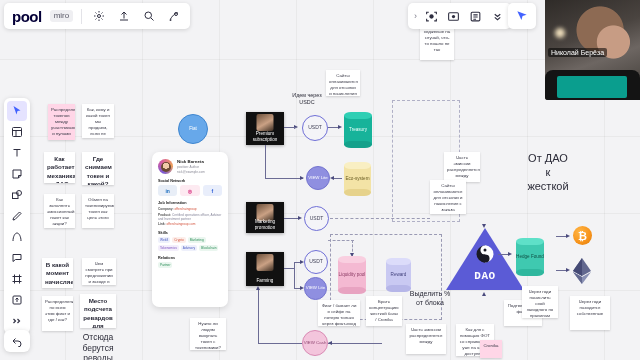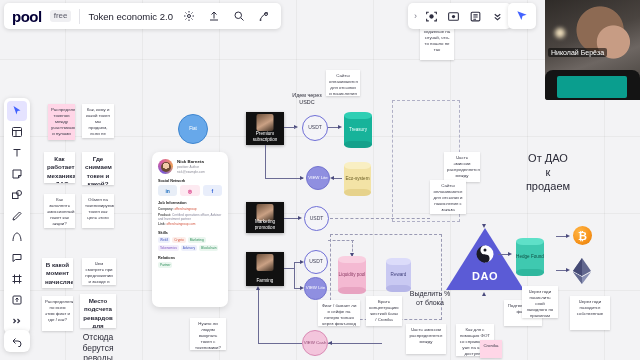--- a/index.html
+++ b/index.html
@@ -140,21 +140,21 @@
   .cyl .body { position:absolute; top:3.5px; left:0; right:0; bottom:3.5px; }
   .cyl .bot { position:absolute; bottom:0; left:0; right:0; height:7px; border-radius:50%/100%; }
   .cyl .txt {
     position:absolute; inset:0; display:flex; align-items:center; justify-content:center;
     text-align:center; font-size:4.6px; line-height:1.15; z-index:3;
   }
 
   .tri {
     position:absolute; width:0; height:0;
   }
-  .dao-wrap { position:absolute; }
+  .dao-wrap { position:absolute;font-family:Liberation Mono, monospace; }
   .dao-label {
     position:absolute; left:0; right:0; bottom:8px; text-align:center;
     color:#fff; font-weight:700; font-size:11px; letter-spacing:.5px;
   }
   .yin {
     position:absolute; left:50%; top:42%; transform:translate(-50%,-50%);
     width:17px; height:17px; border-radius:50%;
     background:conic-gradient(#fff 0 50%, #1a1a24 50% 100%);
   }
   .yin:before, .yin:after {
@@ -451,27 +451,26 @@
 <div class="sticky" style="left:366px;top:296px;width:36px;height:30px;">Брать концентрацию жесткой базы / Cronika</div>
 <div class="sticky" style="left:456px;top:324px;width:38px;height:32px;">Как для с помощью ФОТ со справкой на уже на чаше доступен?</div>
 <div class="sticky pink" style="left:480px;top:340px;width:22px;height:18px;">Cronika</div>
 <div class="sticky" style="left:504px;top:300px;width:38px;height:26px;">Подтверждаем факты</div>
 <div class="sticky" style="left:522px;top:286px;width:36px;height:32px;">Через годи начислить свой заводного по правилам</div>
 <div class="sticky" style="left:570px;top:296px;width:40px;height:34px;">Через годи находится собственные</div>
 <div class="sticky" style="left:318px;top:300px;width:42px;height:26px;">Фиат / бывает ли в сейфе на лотерю только через фиат-вход</div>
 
 <div class="bigtext" style="left:508px;top:152px;width:80px;white-space:pre-line;">От ДАО
 к
-продаем</div>
+жесткой</div>
 
 <div class="topbar">
   <span class="miro-logo">pool</span>
-  <span class="badge-free">free</span>
+  <span class="badge-free">miro</span>
   <span class="vsep"></span>
-  <span class="board-title">Token economic 2.0</span>
   <span class="ticon">
     <svg width="12" height="12" viewBox="0 0 24 24" fill="none" stroke="currentColor" stroke-width="2">
       <circle cx="12" cy="12" r="3"></circle>
       <path d="M12 2v3M12 19v3M2 12h3M19 12h3M5 5l2 2M17 17l2 2M19 5l-2 2M7 17l-2 2"></path>
     </svg>
   </span>
   <span class="ticon">
     <svg width="12" height="12" viewBox="0 0 24 24" fill="none" stroke="currentColor" stroke-width="2">
       <path d="M12 17V4M7 9l5-5 5 5M4 20h16"></path>
     </svg>

